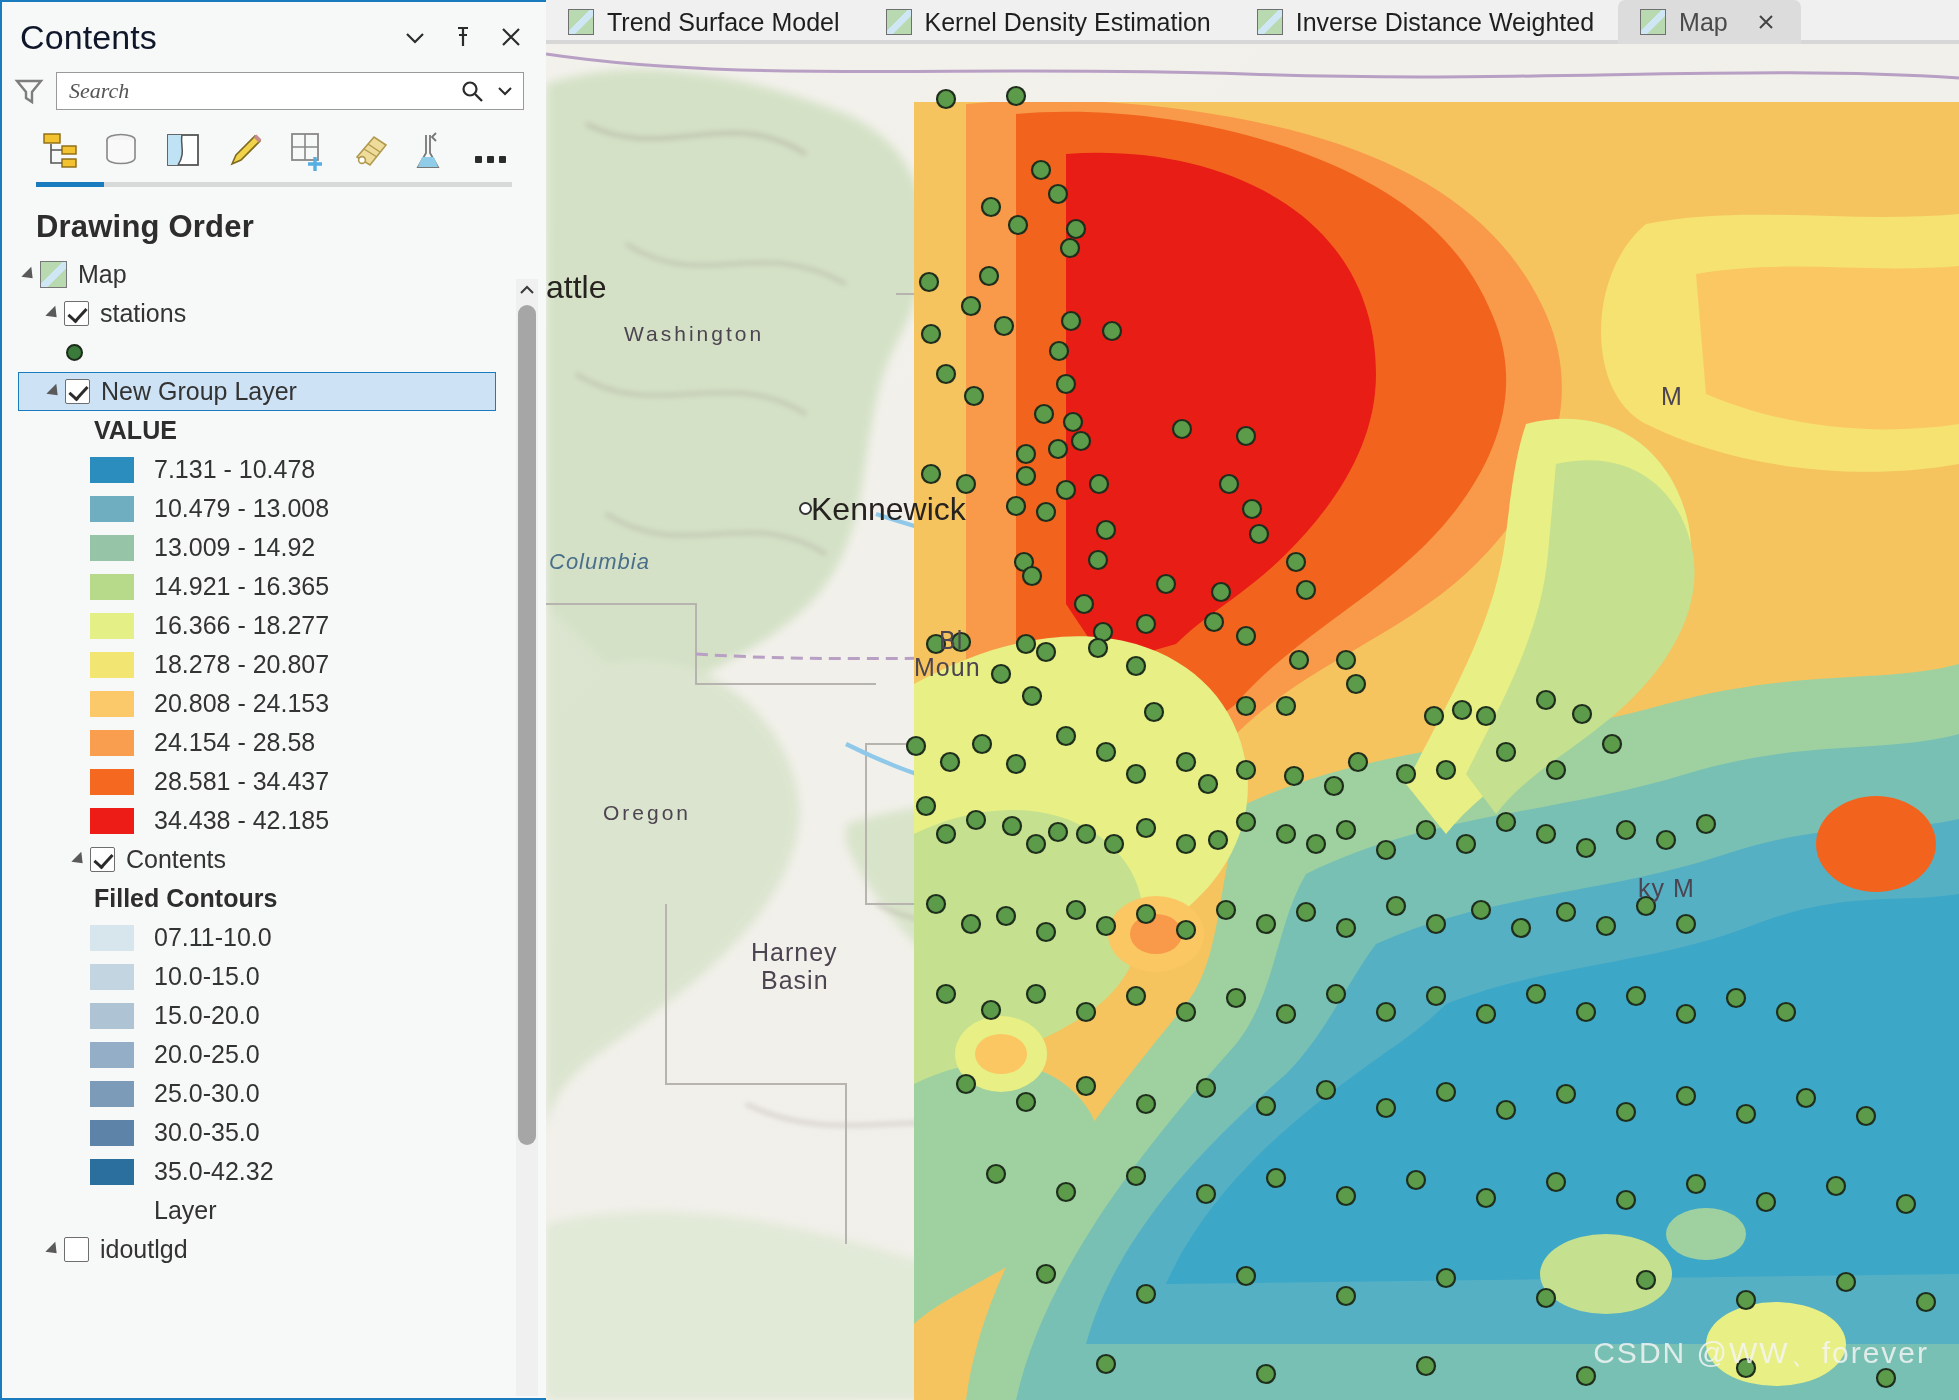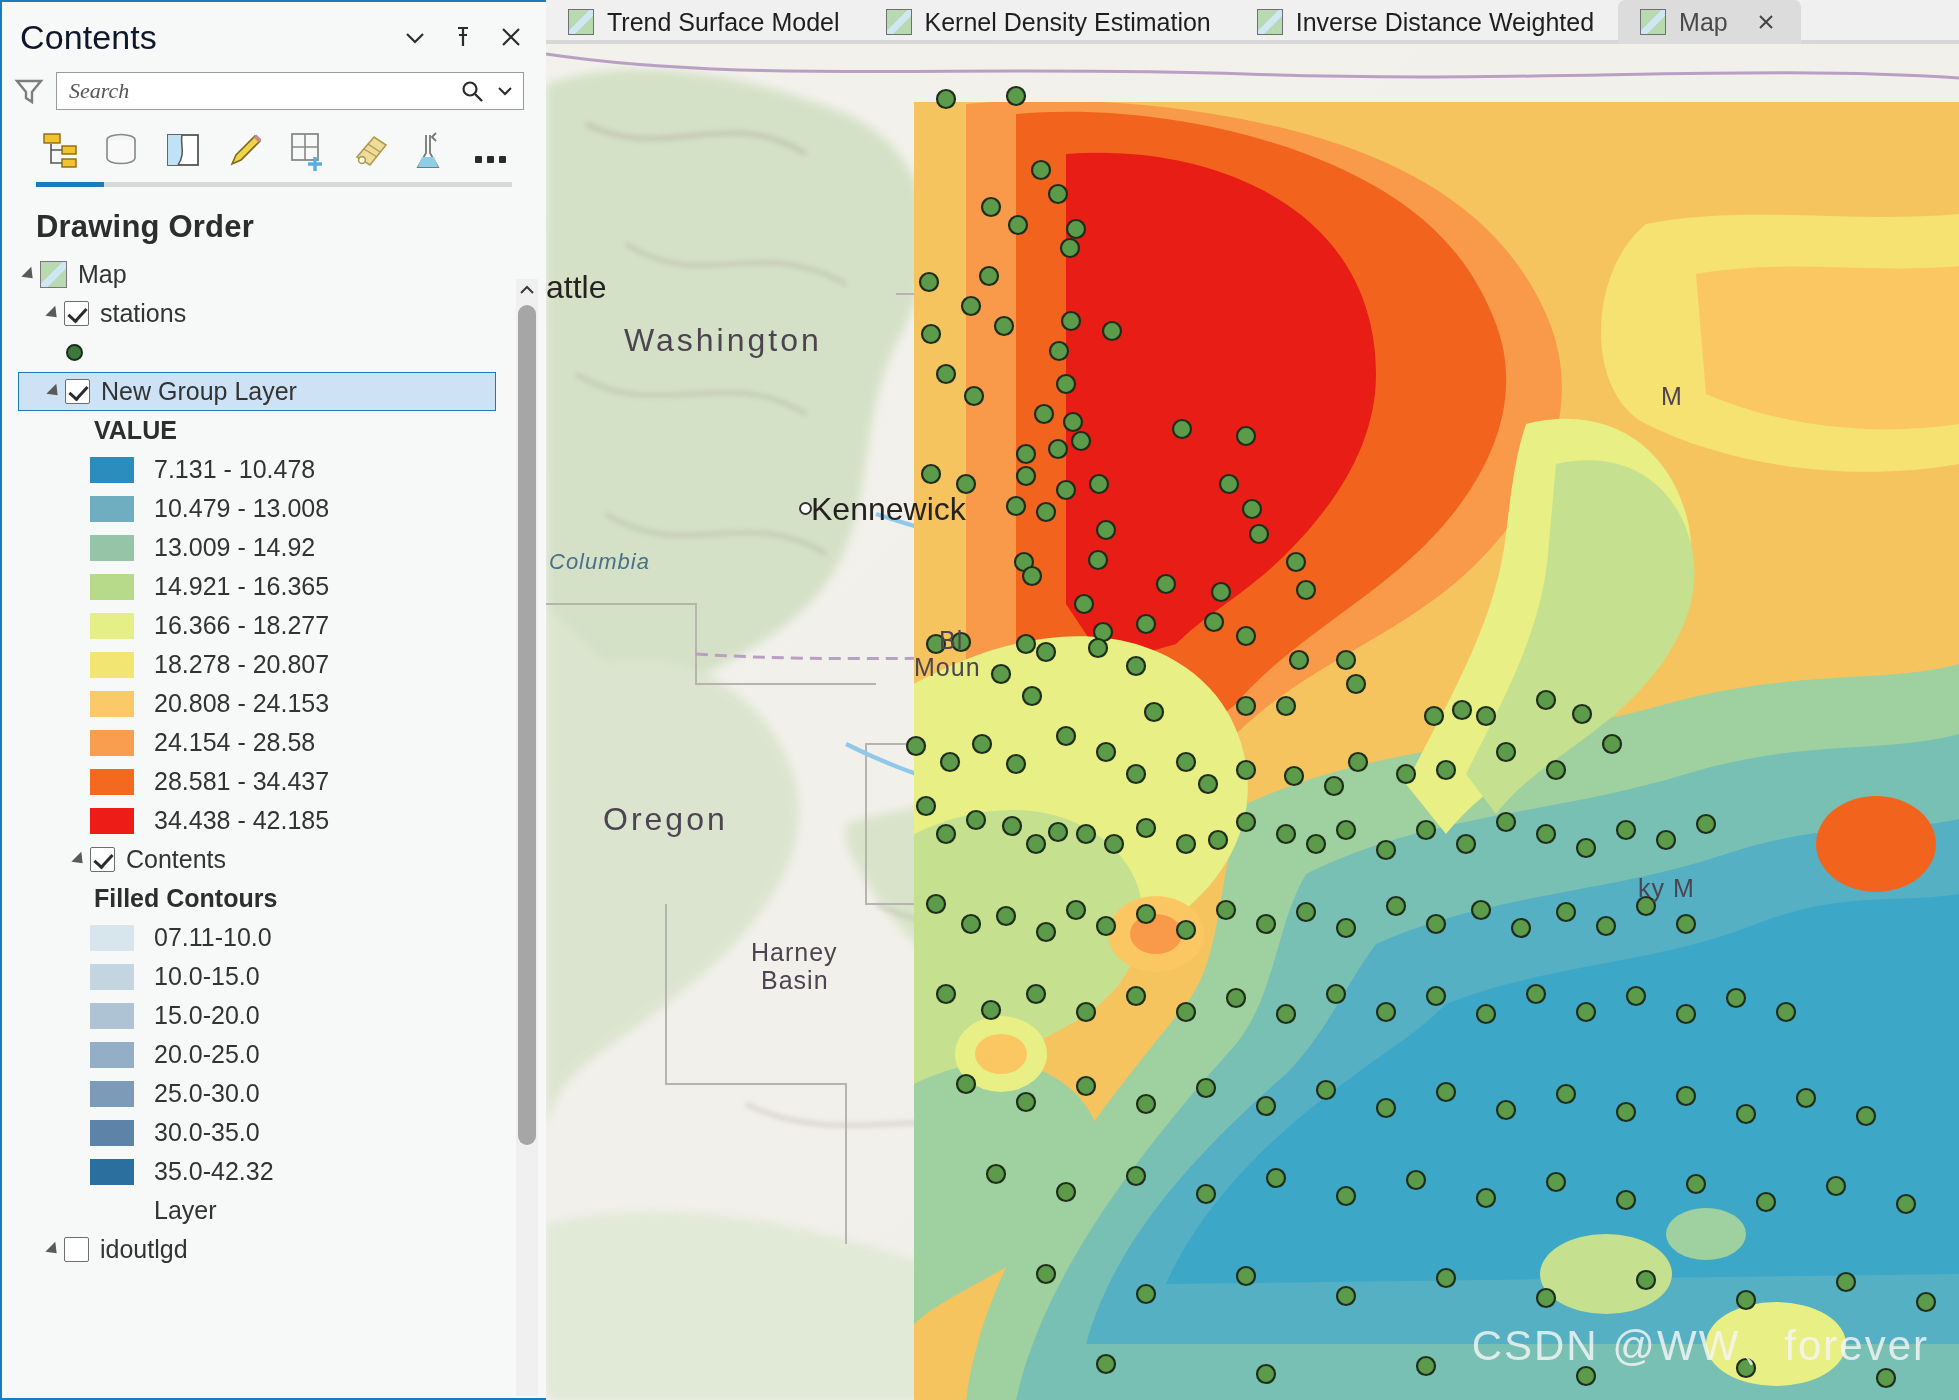--- a/index.html
+++ b/index.html
@@ -181,26 +181,26 @@
   }
   .tab .tclose {
     margin-left: 14px; width: 22px; height: 22px;
     display:flex; align-items:center; justify-content:center;
   }
 
   #map-canvas { position: relative; flex: 1; overflow: hidden; background: #f4f2ee; }
   #basemap { position: absolute; inset: 0; }
   .watermark {
     position: absolute; right: 30px; bottom: 26px;
-    font-size: 42px; color: rgba(245,245,245,.82);
+    font-size: 30px; color: rgba(245,245,245,.82);
     letter-spacing: 2px; font-family: "Liberation Sans", sans-serif;
     pointer-events: none; white-space: nowrap;
   }
   .maplabel { position: absolute; pointer-events: none; white-space: nowrap; }
-  .lbl-state { font-size: 32px; color: #4c4450; letter-spacing: 3px; }
+  .lbl-state { font-size: 21px; color: #4c4450; letter-spacing: 3px; }
   .lbl-city  { font-size: 32px; color: #26221f; }
   .lbl-water { font-size: 22px; color: #4a6f8a; font-style: italic; letter-spacing: 1px; }
   .lbl-phys  { font-size: 25px; color: #4c4450; letter-spacing: 1px; text-align:center; }
   .city-dot {
     position:absolute; width: 13px; height: 13px; border-radius: 50%;
     background: #fff; border: 2px solid #333;
   }
 </style>
 </head>
 <body>

